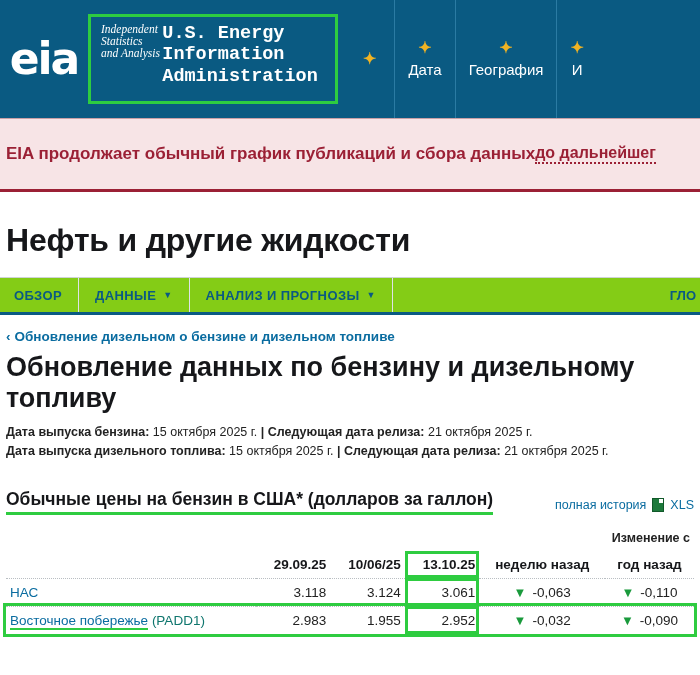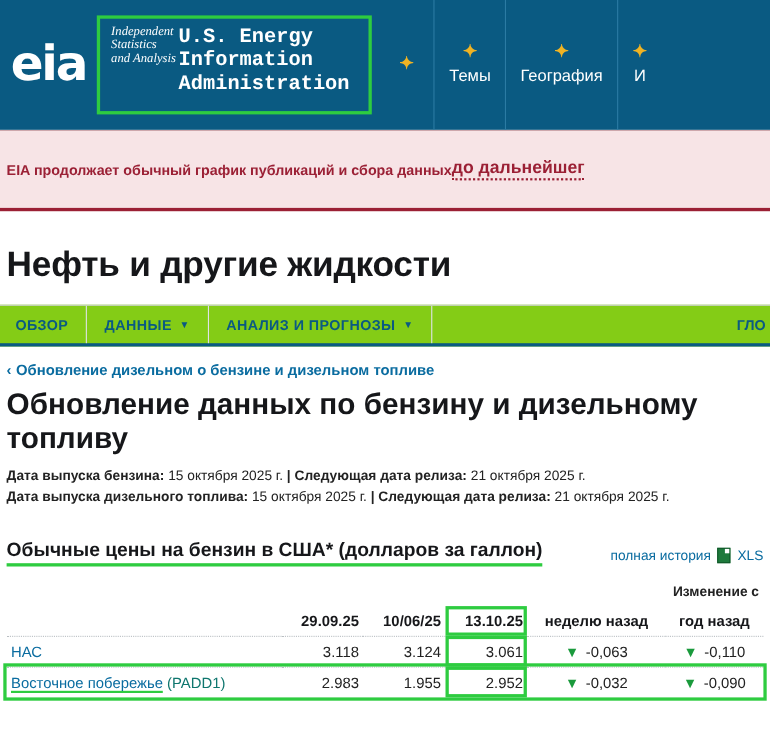--- a/index.html
+++ b/index.html
@@ -92,21 +92,21 @@
     background: #f7e4e6;
     border-top: 1px solid #c8a0a6;
     border-bottom: 3px solid #9b2035;
     height: 74px;
     display: flex;
     align-items: center;
     padding: 0 6px;
   }
   .alert-text {
     color: #9b2035;
-    font-size: 13px;
+    font-size: 17px;
     font-weight: bold;
     white-space: nowrap;
   }
   .alert-link {
     color: #9b2035;
     text-decoration: none;
     border-bottom: 2px dotted #9b2035;
     font-weight: bold;
   }
 
@@ -277,21 +277,21 @@
     <span class="brand-line1">Independent Statistics and Analysis</span>
     <span class="brand-line2">U.S. Energy Information Administration</span>
   </div>
   <div class="nav">
     <div class="nav-item wide">
       <span class="nav-plus">✦</span>
     </div>
     <div class="nav-item">
       <div class="nav-stack">
         <span class="nav-plus">✦</span>
-        <span class="nav-label">Темы</span>
+        <span class="nav-label">Дата</span>
       </div>
     </div>
     <div class="nav-item">
       <div class="nav-stack">
         <span class="nav-plus">✦</span>
         <span class="nav-label">География</span>
       </div>
     </div>
     <div class="nav-item">
       <div class="nav-stack">

